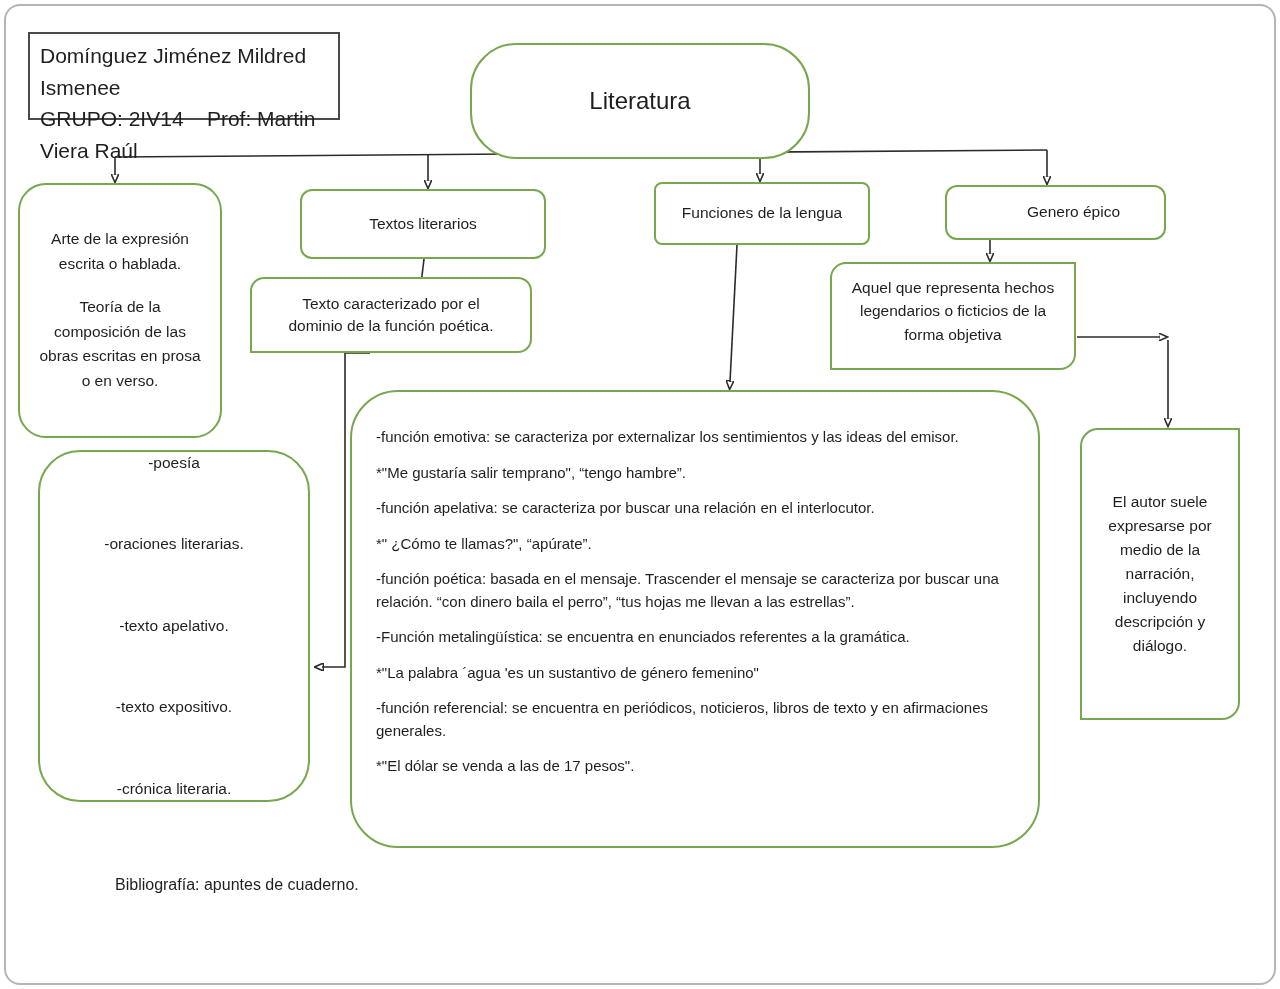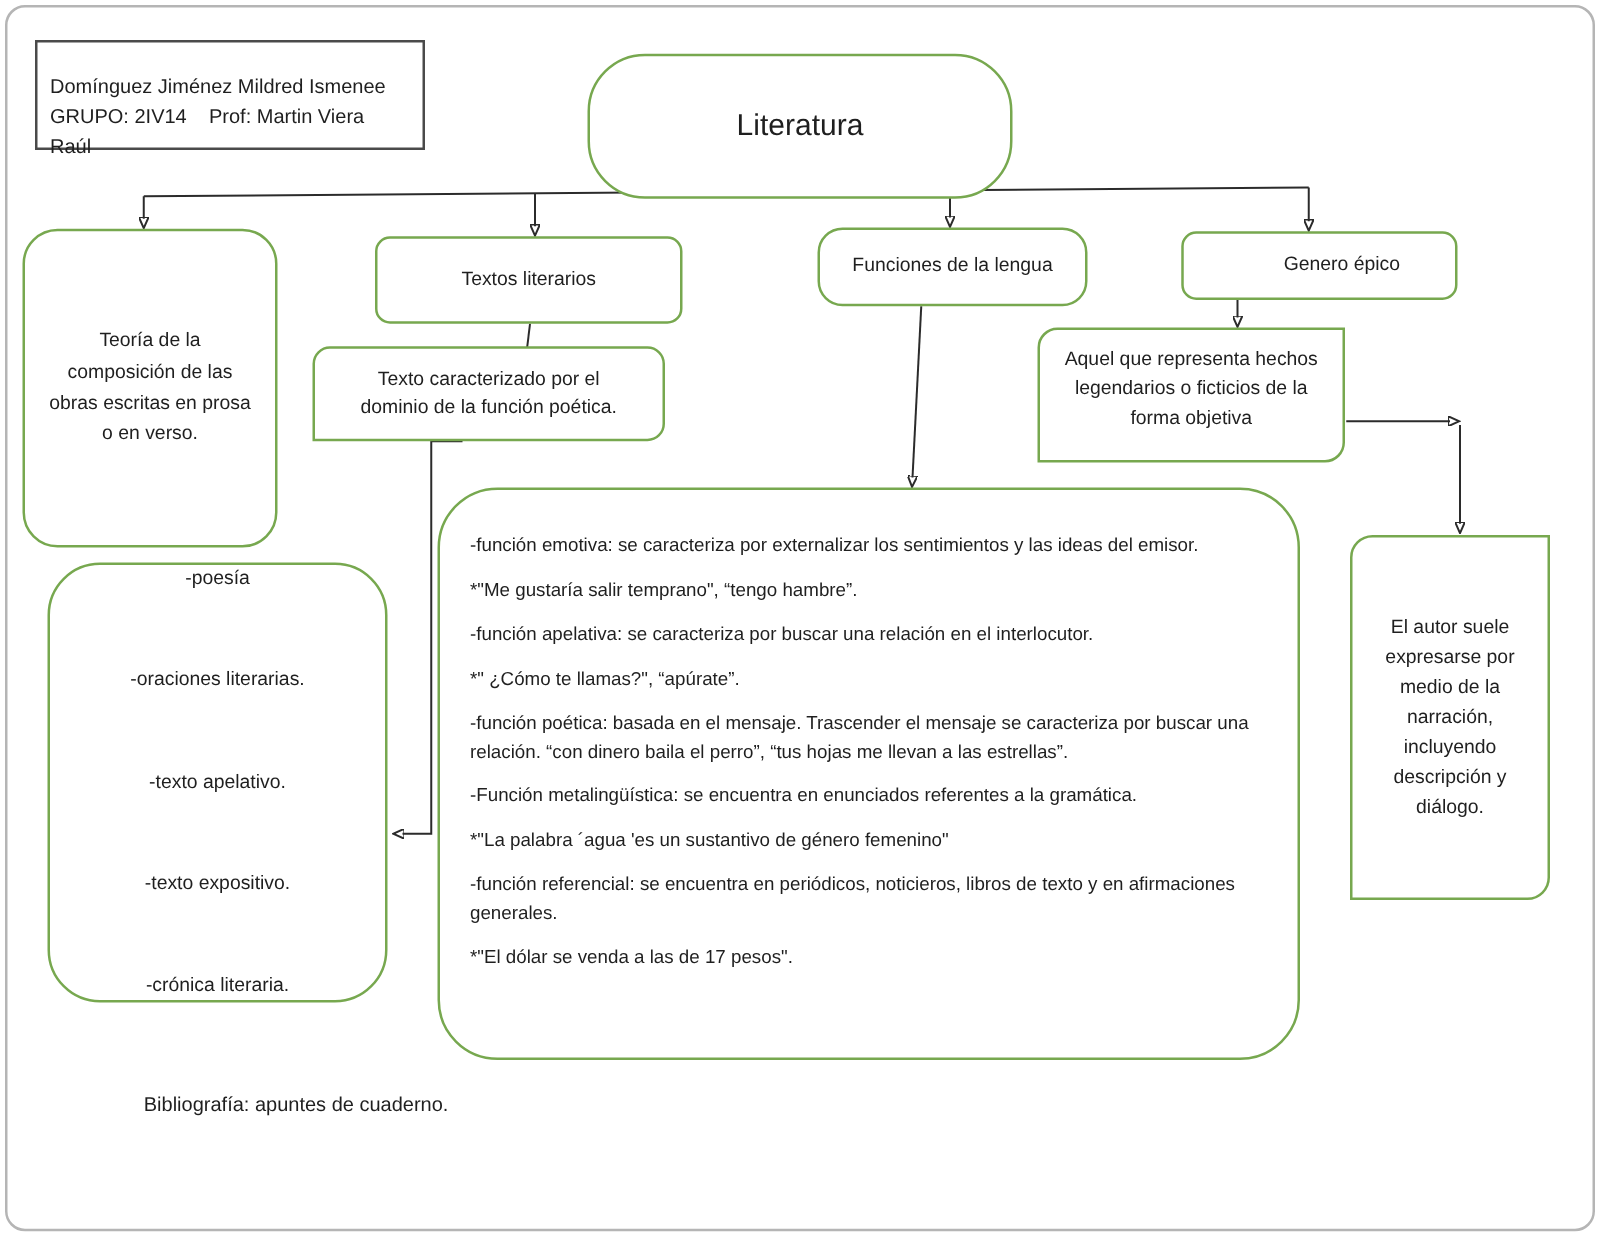--- a/index.html
+++ b/index.html
@@ -4,31 +4,31 @@
 <style>
   html,body{margin:0;padding:0;background:#fff;}
   .canvas{position:relative;width:1280px;height:989px;background:#fff;overflow:hidden;
           font-family:"Liberation Sans", sans-serif;color:#1f1f1f;}
   .page-border{position:absolute;left:4px;top:4px;width:1268px;height:977px;
                border:2px solid #b5b5b5;border-radius:16px;pointer-events:none;}
   .node{position:absolute;border:2px solid #77a84f;background:#fff;box-sizing:border-box;
         display:flex;align-items:center;justify-content:center;text-align:center;
         font-size:15.5px;line-height:1.45;}
   .header-box{position:absolute;left:28px;top:32px;width:312px;height:88px;
-              border:2px solid #4a4a4a;box-sizing:border-box;padding:24px 10px;
-              font-size:16px;line-height:1.5;}
+              border:2px solid #4a4a4a;box-sizing:border-box;padding:6px 10px;
+              font-size:21px;line-height:1.5;}
   .header-box div{white-space:pre-wrap;}
   .oval{left:470px;top:43px;width:340px;height:116px;border-radius:46px;font-size:24px;}
   .arte{left:18px;top:183px;width:204px;height:255px;border-radius:28px;
         flex-direction:column;padding:0 18px;line-height:1.6;}
   .arte .para{margin:9px 0;}
   .textos{left:300px;top:189px;width:246px;height:70px;border-radius:12px;}
   .caract{left:250px;top:277px;width:282px;height:76px;border-radius:14px 14px 14px 0;
           padding:0 24px;}
-  .funciones{left:654px;top:182px;width:216px;height:63px;border-radius:20px;}
+  .funciones{left:654px;top:182px;width:216px;height:63px;border-radius:8px;}
   .genero{left:945px;top:185px;width:221px;height:55px;border-radius:12px;padding-left:36px;}
   .aquel{left:830px;top:262px;width:246px;height:108px;border-radius:16px 0 16px 0;
          align-items:flex-start;padding:12px 10px 0 10px;line-height:1.5;}
   .lista{left:38px;top:450px;width:272px;height:352px;border-radius:42px;
          flex-direction:column;line-height:1.45;gap:45px;}
   .lista .list-item{margin:7px 0;}
   .detalle{left:350px;top:390px;width:690px;height:458px;border-radius:48px;
            flex-direction:column;align-items:flex-start;justify-content:flex-start;
            text-align:left;padding:34px 30px 0 24px;font-size:15px;line-height:1.5;}
   .detalle .list-item{margin:0 0 13px 0;}
@@ -69,20 +69,21 @@
   <div class="header-box">
     <div>Domínguez Jiménez Mildred Ismenee</div>
     <div>GRUPO: 2IV14    Prof: Martin Viera Raúl</div>
   </div>
 
   <div class="node oval">
     <span>Literatura</span>
   </div>
 
   <div class="node arte">
+    <div class="para">Arte de la expresión escrita o hablada.</div>
     <div class="para">Teoría de la composición de las obras escritas en prosa o en verso.</div>
   </div>
 
   <div class="node textos">
     <span>Textos literarios</span>
   </div>
 
   <div class="node caract">
     <span>Texto caracterizado por el dominio de la función poética.</span>
   </div>

